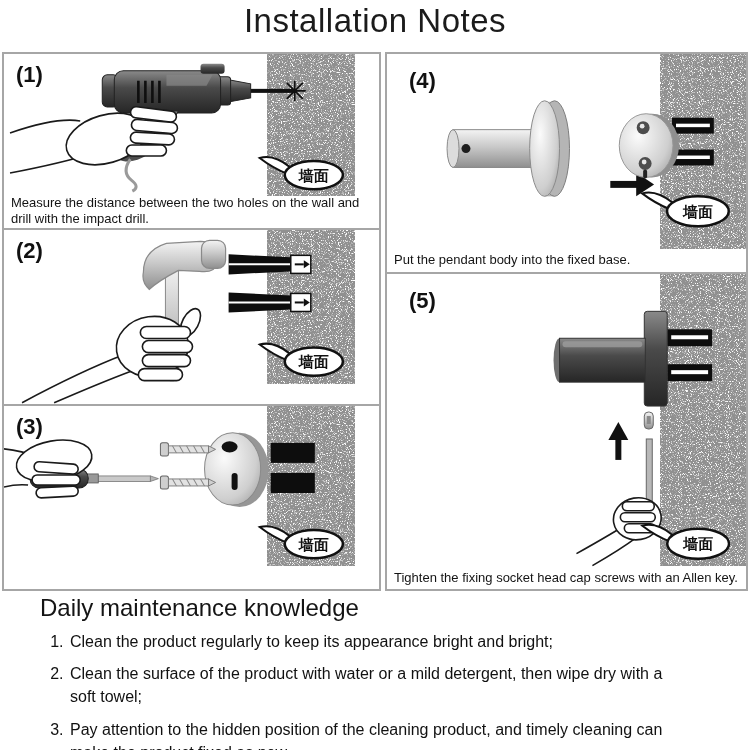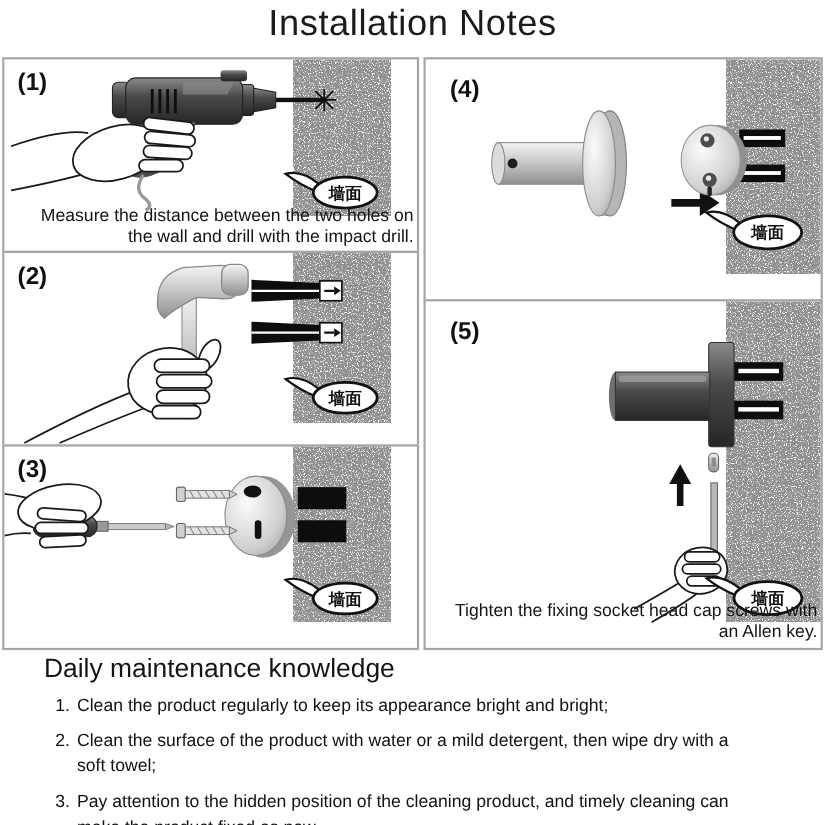--- a/index.html
+++ b/index.html
@@ -16,21 +16,21 @@
   #p1 { left:2px;   top:52px;  width:379px; height:178px; }
   #p2 { left:2px;   top:228px; width:379px; height:178px; }
   #p3 { left:2px;   top:404px; width:379px; height:187px; }
   #p4 { left:385px; top:52px;  width:363px; height:222px; }
   #p5 { left:385px; top:272px; width:363px; height:319px; }
   .step-num { position:absolute; top:8px; left:12px; font-size:22px; font-weight:bold; color:#111; z-index:3; }
   #p4 .step-num, #p5 .step-num { top:14px; left:22px; }
   .illus { position:absolute; left:0; top:0; width:100%; height:100%; display:block; }
   .caption {
     position:absolute; left:7px; right:3px; bottom:2px; z-index:3;
-    font-size:16px; line-height:1.18; color:#141414; margin:0;text-align:right;
+    font-size:13px; line-height:1.18; color:#141414; margin:0;
   }
   #p4 .caption { bottom:5px; }
   #p5 .caption { bottom:4px;margin-top:36px; }
   .maintenance { position:absolute; top:594px; left:0; width:660px; color:#111;padding-left:32px; }
   .m-heading { margin:0 0 8px 8px; font-size:24px; font-weight:400; color:#141414; }
   .m-list { margin:0; padding:0 2px 0 36px; font-size:16px; }
   .m-list li { margin-bottom:9px; line-height:1.45; padding-left:2px; }
   svg text.wlabel { font-family:"Liberation Sans", sans-serif; font-size:15px; font-weight:bold; fill:#111; }
 </style>
 </head>
@@ -226,20 +226,21 @@
         <circle cx="259" cy="110" r="6.5" fill="#4d4d4d"></circle>
           <circle cx="258" cy="108.5" r="2.4" fill="#e8e8e8"></circle>
         <rect x="257" y="116" width="4" height="9" rx="2" fill="#222"></rect>
       </g>
       <g transform="translate(312,158)">
         <path d="M-26,-9 Q-42,-22 -56,-18 Q-43,-8 -28,-2 Z" fill="#fff" stroke="#111" stroke-width="2"></path>
         <ellipse rx="31" ry="15" fill="#fff" stroke="#111" stroke-width="2.5"></ellipse>
         <text class="wlabel" y="5.5" text-anchor="middle">墙面</text>
       </g>
     </svg>
+    <p class="caption">Put the pendant body into the fixed base.</p>
   </section>
 
   <section class="panel" id="p5">
     <div class="step-num">(5)</div>
     <svg class="illus" viewBox="0 0 360 311">
       <g>
         <rect x="276" y="0" width="84" height="284" fill="#fdfdfd"></rect>
         <rect x="276" y="0" width="84" height="284" fill="#777" filter="url(#speck)"></rect>
       </g>
       <g>

